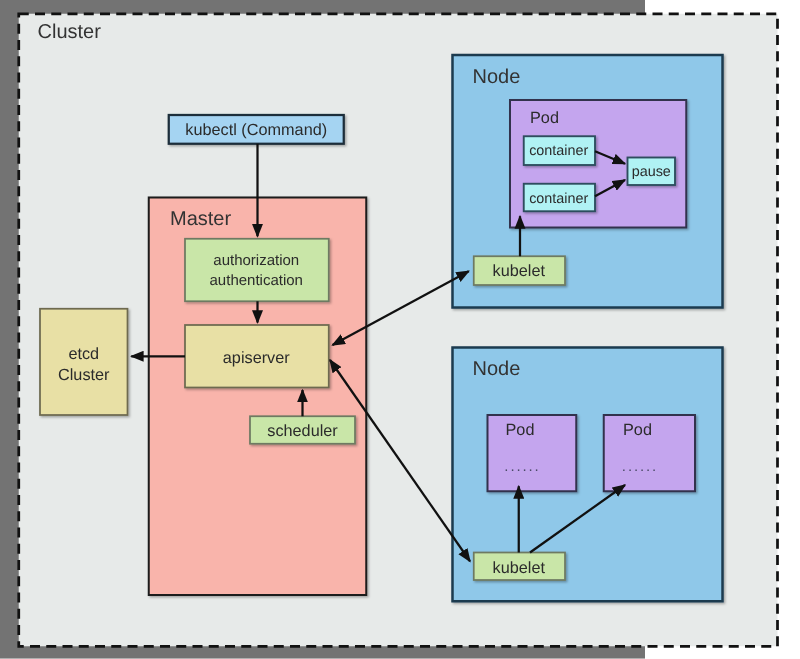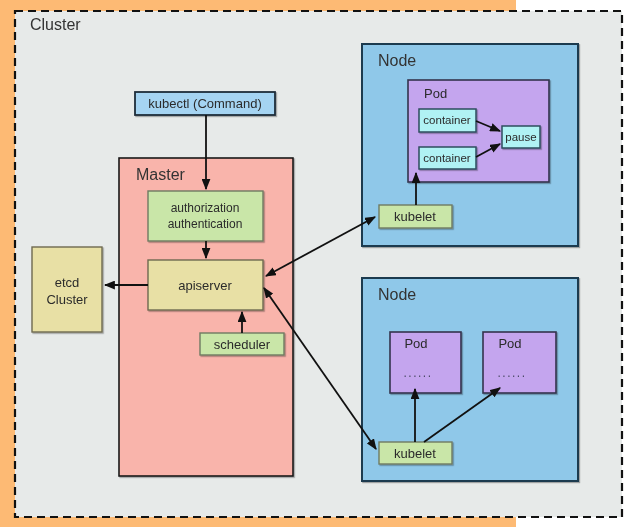--- a/index.html
+++ b/index.html
@@ -1,16 +1,16 @@
 <!DOCTYPE html>
 <html><head>
 <meta charset="utf-8">
 <style>
   html,body{margin:0;padding:0;background:#ffffff;}
-  .stage{position:relative;width:516px;height:527px;background:#fdba74;}
+  .stage{position:relative;width:516px;height:527px;background:#737373;}
   svg{display:block;}
   text{font-family:"Liberation Sans","DejaVu Sans",sans-serif;fill:#2b2b2b;}
   .t-big{font-size:16px;fill:#333333;}
   .t-box{font-size:13px;}
   .t-sm{font-size:12px;}
   .t-xs{font-size:11.5px;}
   .t-dots{font-size:12px;letter-spacing:1.5px;fill:#4a4a66;}
   .edge{stroke:#111111;stroke-width:1.8;fill:none;}
   .cluster-rect{stroke:#111111;stroke-width:2.2;stroke-dasharray:8 5;}
   .master-rect{stroke:#1a1a1a;stroke-width:1.6;}

